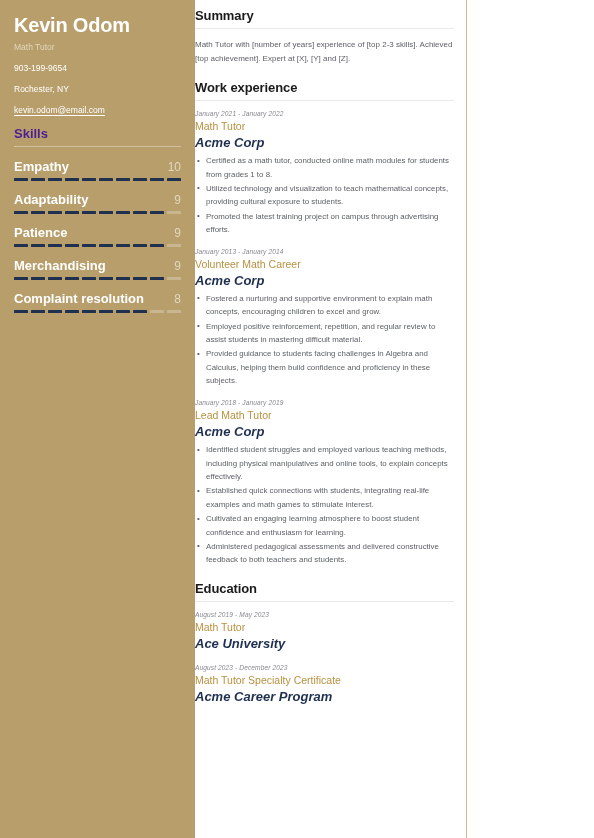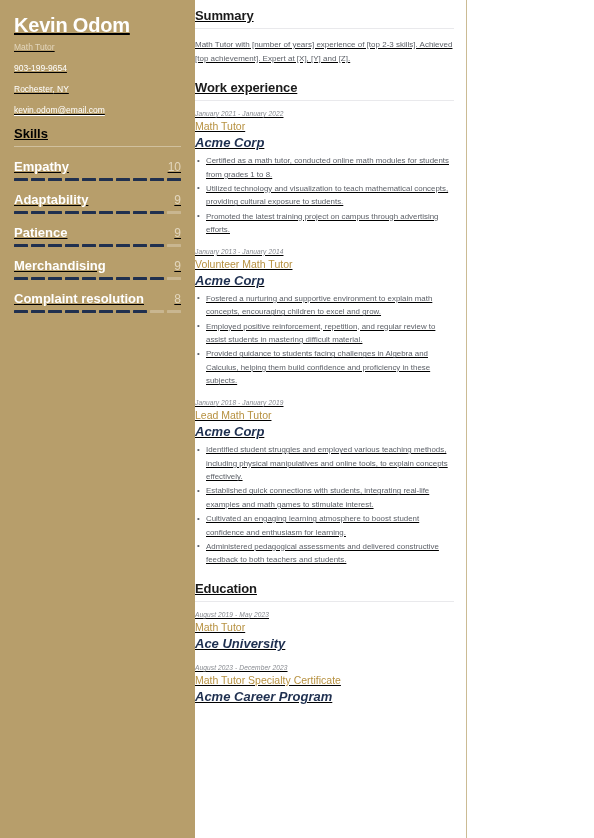--- a/index.html
+++ b/index.html
@@ -11,21 +11,20 @@
     font-family: "Liberation Sans", sans-serif;
   }
 
   .page {
     position: relative;
     width: 472px;
     height: 838px;
     display: flex;
     background: #ffffff;
     overflow: hidden;
-    text-decoration: underline;
   }
 
   
   .sidebar {
     width: 195px;
     flex: 0 0 195px;
     background: #b79e6b;
     padding: 14px 14px 20px 14px;
     color: #ffffff;
   }
@@ -54,21 +53,21 @@
   }
 
   .contact-line.email {
     text-decoration: underline;
     text-underline-offset: 2px;
   }
 
   .side-heading {
     font-size: 13px;
     font-weight: bold;
-    color: #000000;
+    color: #4c1d95;
     margin-bottom: 5px;
   }
 
   .side-rule {
     height: 1px;
     background: rgba(255,255,255,0.35);
     margin-bottom: 12px;
   }
 
   .skill { margin-bottom: 11px; }
@@ -321,21 +320,21 @@
           <div class="entry-title">Math Tutor</div>
           <div class="entry-org">Acme Corp</div>
           <ul class="bullets">
             <li>Certified as a math tutor, conducted online math modules for students from grades 1 to 8.</li>
             <li>Utilized technology and visualization to teach mathematical concepts, providing cultural exposure to students.</li>
             <li>Promoted the latest training project on campus through advertising efforts.</li>
           </ul>
         </div>
         <div class="entry">
           <div class="entry-date">January 2013 - January 2014</div>
-          <div class="entry-title">Volunteer Math Tutor</div>
+          <div class="entry-title">Volunteer Math Career</div>
           <div class="entry-org">Acme Corp</div>
           <ul class="bullets">
             <li>Fostered a nurturing and supportive environment to explain math concepts, encouraging children to excel and grow.</li>
             <li>Employed positive reinforcement, repetition, and regular review to assist students in mastering difficult material.</li>
             <li>Provided guidance to students facing challenges in Algebra and Calculus, helping them build confidence and proficiency in these subjects.</li>
           </ul>
         </div>
         <div class="entry">
           <div class="entry-date">January 2018 - January 2019</div>
           <div class="entry-title">Lead Math Tutor</div>

